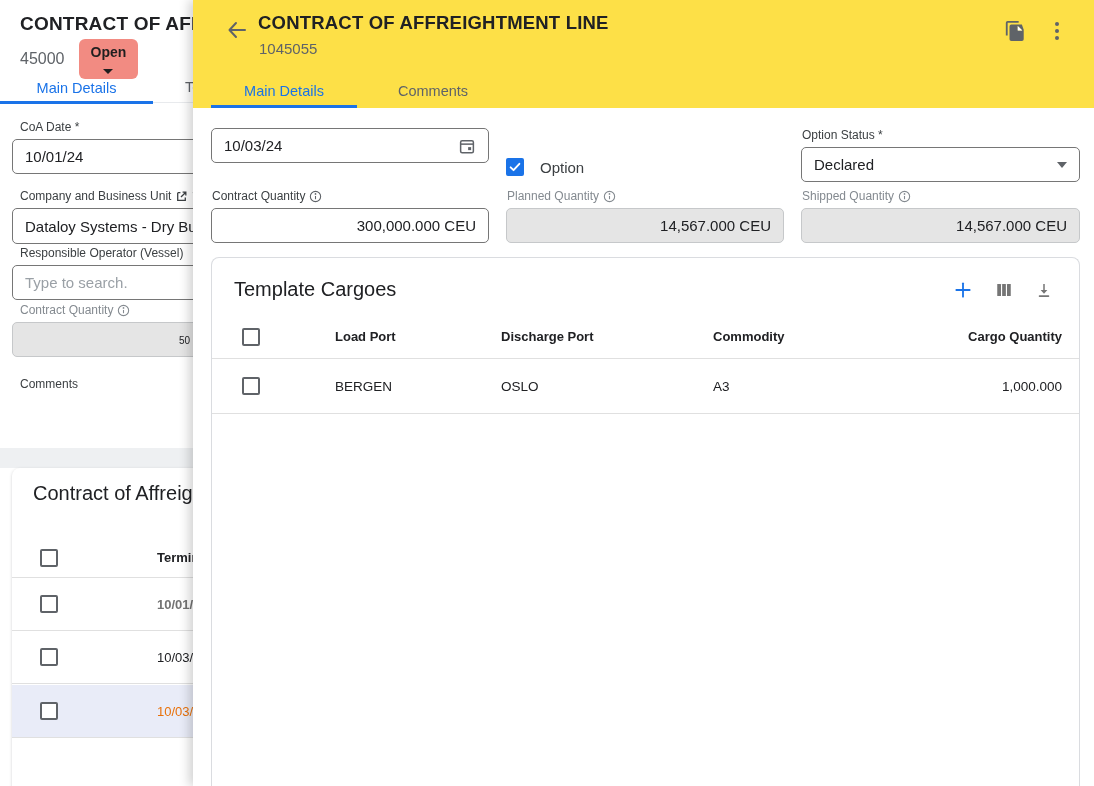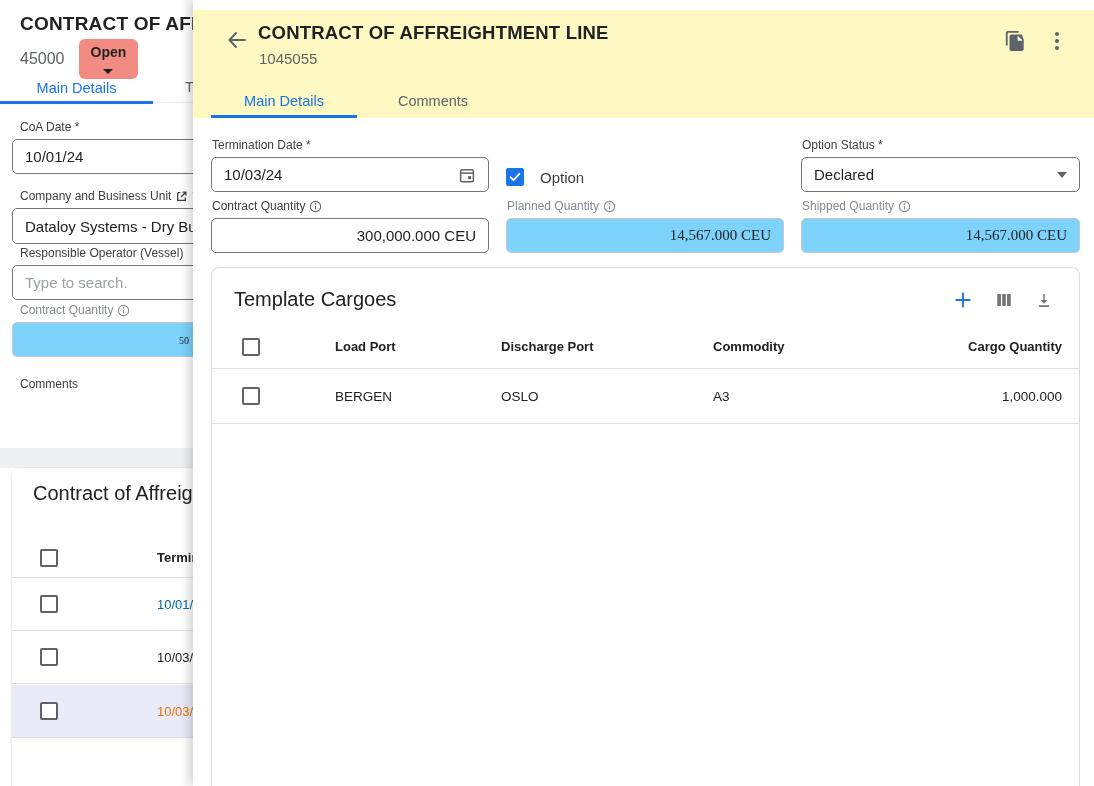--- a/index.html
+++ b/index.html
@@ -25,46 +25,46 @@
     color:#1a73e8; font-size:14.5px; font-weight:500; cursor:pointer;
   }
   .bp-tab-active::after { content:""; position:absolute; left:0; bottom:-1px; width:100%; height:3px; background:#1a73e8; }
   .bp-tab-2 { position:absolute; left:185px; top:7px; color:#5f6368; font-size:14.5px; cursor:pointer; white-space:nowrap; }
   .field-label { font-size:12px; color:#3c4043; display:flex; align-items:center; gap:4px; white-space:nowrap; }
   .field-label.dim { color:#848a90; }
   .mock-input {
     height:35px; border:1px solid #767676; border-radius:5px; background:#fff;
     display:flex; align-items:center; padding:0 12px; font-size:15px; color:#202124;
   }
-  .mock-input.disabled { background:#7dd3fc; border-color:#c6c8ca;font-family:Liberation Serif, serif; }
+  .mock-input.disabled { background:#e5e5e5; border-color:#c6c8ca; }
   .bp-field { position:absolute; left:12px; width:228px; }
   .bp-field .field-label { margin-left:8px; margin-bottom:5px; }
   .placeholder { color:#9aa0a6; }
   .bp-textarea { height:52px; align-items:flex-start; padding-top:6px; }
   .bp-gap { position:absolute; left:0; top:448px; width:240px; height:20px; background:#eef0f2; }
   .bp-card {
     position:absolute; left:12px; top:468px; width:240px; height:320px; background:#fff;
     border-radius:8px 8px 0 0; box-shadow:0 1px 3px rgba(60,64,67,.25);
   }
   .bp-card-title { position:absolute; left:21px; top:14px; font-size:20px; white-space:nowrap; }
   .bp-thead { position:absolute; left:0; top:70px; width:100%; height:40px; border-bottom:1px solid #e0e0e0; }
   .bp-th-date { position:absolute; left:145px; top:12px; font-size:13px; font-weight:700; white-space:nowrap; }
   .bp-row { position:absolute; left:0; width:100%; height:53px; border-bottom:1px solid #e0e0e0; }
   .bp-row.selected { background:#e9ecf8; }
   .bp-row .cell-date { position:absolute; left:145px; top:19px; font-size:13px; white-space:nowrap; }
-  .c-blue { color:#0369a1; } .c-orange { color:#e8710a; } .c-black { color:#202124; }
+  .c-blue { color:#737373;font-weight:bold; } .c-orange { color:#e8710a; } .c-black { color:#202124; }
   .cb { width:18px; height:18px; border:2px solid #5f6368; border-radius:2px; background:#fff; cursor:pointer; flex:none; }
   .bp-cb { position:absolute; left:28px; }
   .bp-cq-value { position:absolute; left:166px; top:12px; font-size:10px; }
   
   .panel {
     position:absolute; left:193px; top:0; width:901px; height:786px; background:#fff;
     box-shadow:-4px 0 10px rgba(0,0,0,.18);
   }
-  .p-header { position:relative; width:100%; height:108px; background:#fef9c3;margin-top:10px; }
+  .p-header { position:relative; width:100%; height:108px; background:#fde047; }
   .back-btn { position:absolute; left:30px; top:16px; width:28px; height:28px; display:flex; align-items:center; justify-content:center; cursor:pointer; }
   .p-title { position:absolute; left:65px; top:12px; font-size:18.5px; font-weight:700; letter-spacing:.2px; white-space:nowrap; }
   .p-subtitle { position:absolute; left:66px; top:40px; font-size:15px; color:#5f6368; }
   .icon-btn { position:absolute; top:17px; width:28px; height:28px; display:flex; align-items:center; justify-content:center; cursor:pointer; }
   .copy-btn { right:65px; } .kebab-btn { right:23px; }
   .kebab { display:flex; flex-direction:column; gap:3px; }
   .kebab span { width:4px; height:4px; border-radius:50%; background:#5f6368; }
   .p-tabs { position:absolute; left:18px; bottom:0; display:flex; }
   .p-tab { height:34px; display:flex; align-items:center; justify-content:center; font-size:14.5px; color:#5f6368; cursor:pointer; position:relative; }
   .p-tab.t1 { width:146px; } .p-tab.t2 { width:152px; }
@@ -212,21 +212,20 @@
     <div class="p-tabs">
       <div class="p-tab t1 active">Main Details</div>
       <div class="p-tab t2">Comments</div>
     </div>
   </div>
 
   <div class="p-content">
 
     <div class="form-grid r1">
       <div class="fld">
-        <div class="field-label">Termination Date *</div>
         <div class="mock-input between">
           <span>10/03/24</span>
           <svg width="18" height="18" viewBox="0 0 24 24" fill="none" stroke="#5f6368" stroke-width="2">
               <rect x="3.5" y="5" width="17" height="16" rx="2"></rect>
               <line x1="3.5" y1="9.5" x2="20.5" y2="9.5"></line>
               <rect x="13.5" y="13.5" width="4" height="4" fill="#5f6368" stroke="none"></rect>
             </svg>
         </div>
       </div>
       <div class="checkbox-row">

